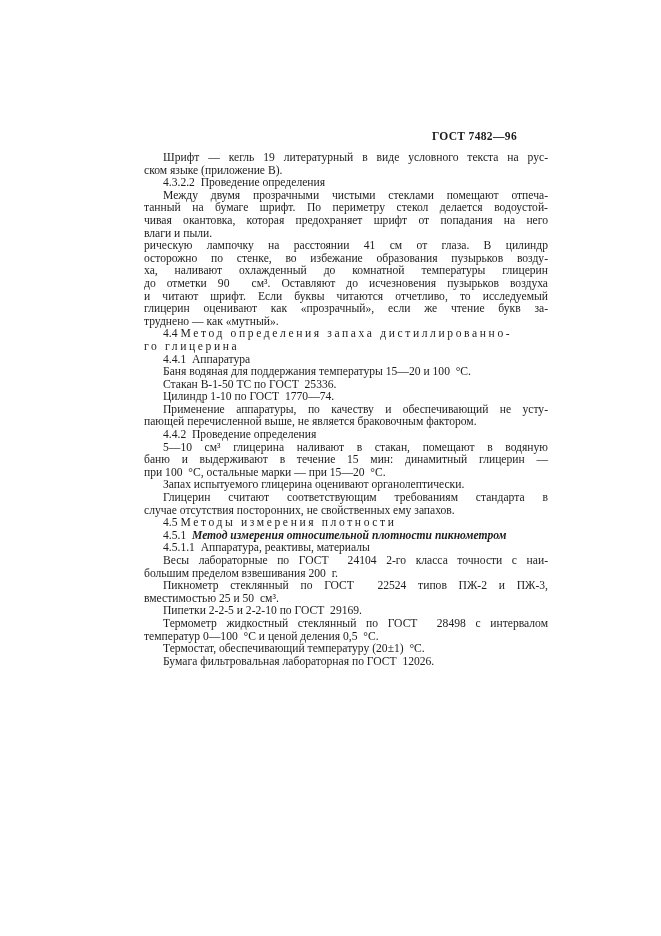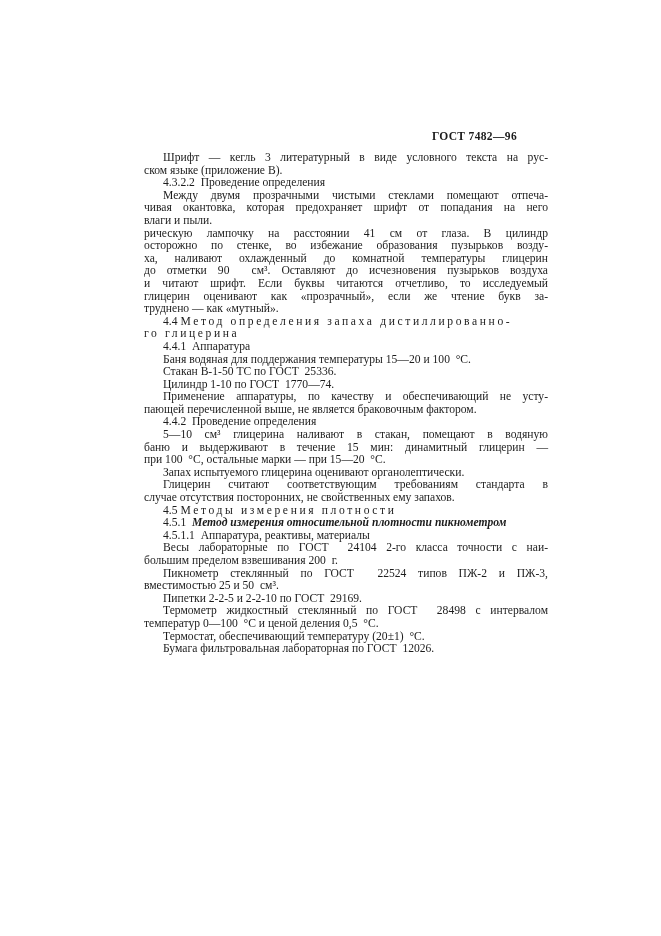--- a/index.html
+++ b/index.html
@@ -48,24 +48,25 @@
     font-size: 11.5px;
   }
 </style>
 </head>
 <body>
 
 <div class="page">
   <div class="running-header">ГОСТ 7482—96</div>
 
   <div class="text-block" id="doc-body">
-      <div class="line ind fill"><span class="run-regular">Шрифт — кегль 3 литературный в виде условного текста на рус-</span></div>
+      <div class="line ind fill"><span class="run-regular">Шрифт — кегль 19 литературный в виде условного текста на рус-</span></div>
       <div class="line"><span class="run-regular">ском языке (приложение В).</span></div>
       <div class="line ind"><span class="run-regular">4.3.2.2&nbsp; Проведение определения</span></div>
       <div class="line ind fill"><span class="run-regular">Между двумя прозрачными чистыми стеклами помещают отпеча-</span></div>
+      <div class="line fill"><span class="run-regular">танный на бумаге шрифт. По периметру стекол делается водоустой-</span></div>
       <div class="line fill"><span class="run-regular">чивая окантовка, которая предохраняет шрифт от попадания на него</span></div>
       <div class="line"><span class="run-regular">влаги и пыли.</span></div>
       <div class="line fill"><span class="run-regular">рическую лампочку на расстоянии 41 см от глаза. В цилиндр</span></div>
       <div class="line fill"><span class="run-regular">осторожно по стенке, во избежание образования пузырьков возду-</span></div>
       <div class="line fill"><span class="run-regular">ха, наливают охлажденный до комнатной температуры глицерин</span></div>
       <div class="line fill"><span class="run-regular">до отметки 90&nbsp; см³. Оставляют до исчезновения пузырьков воздуха</span></div>
       <div class="line fill"><span class="run-regular">и читают шрифт. Если буквы читаются отчетливо, то исследуемый</span></div>
       <div class="line fill"><span class="run-regular">глицерин оценивают как «прозрачный», если же чтение букв за-</span></div>
       <div class="line"><span class="run-regular">труднено — как «мутный».</span></div>
       <div class="line ind"><span class="run-regular">4.4 </span><span class="run-spaced">Метод определения запаха дистиллированно-</span></div>

